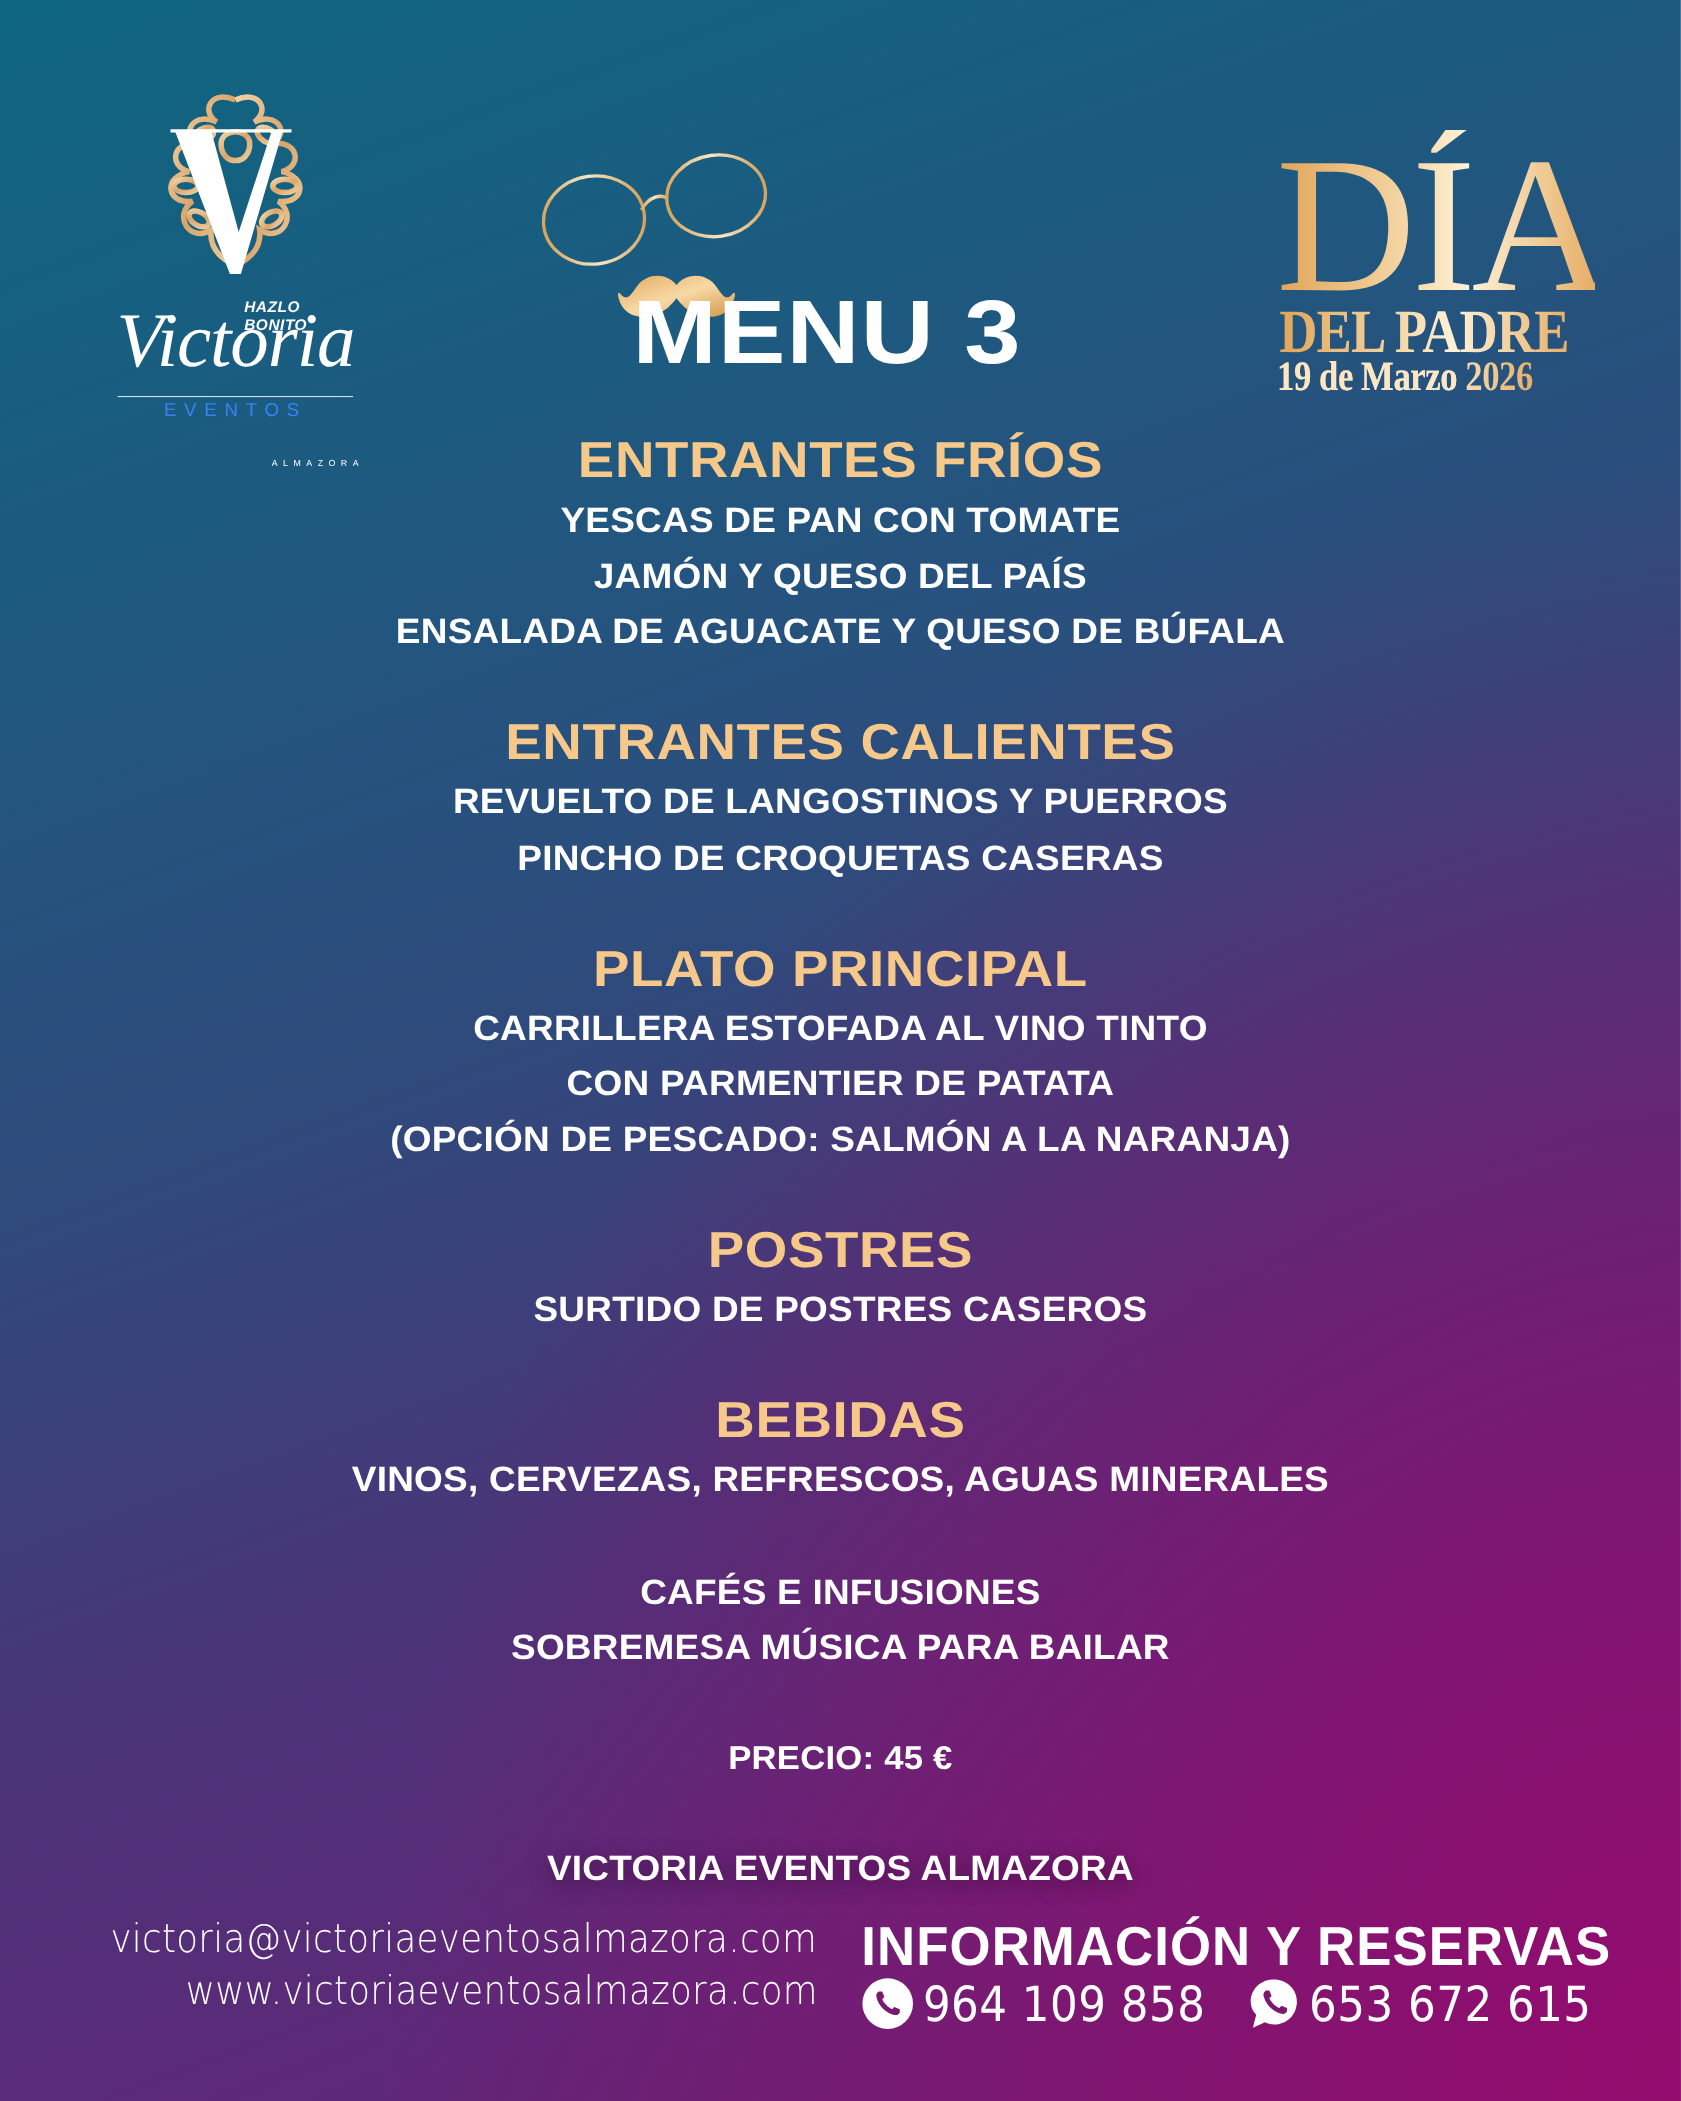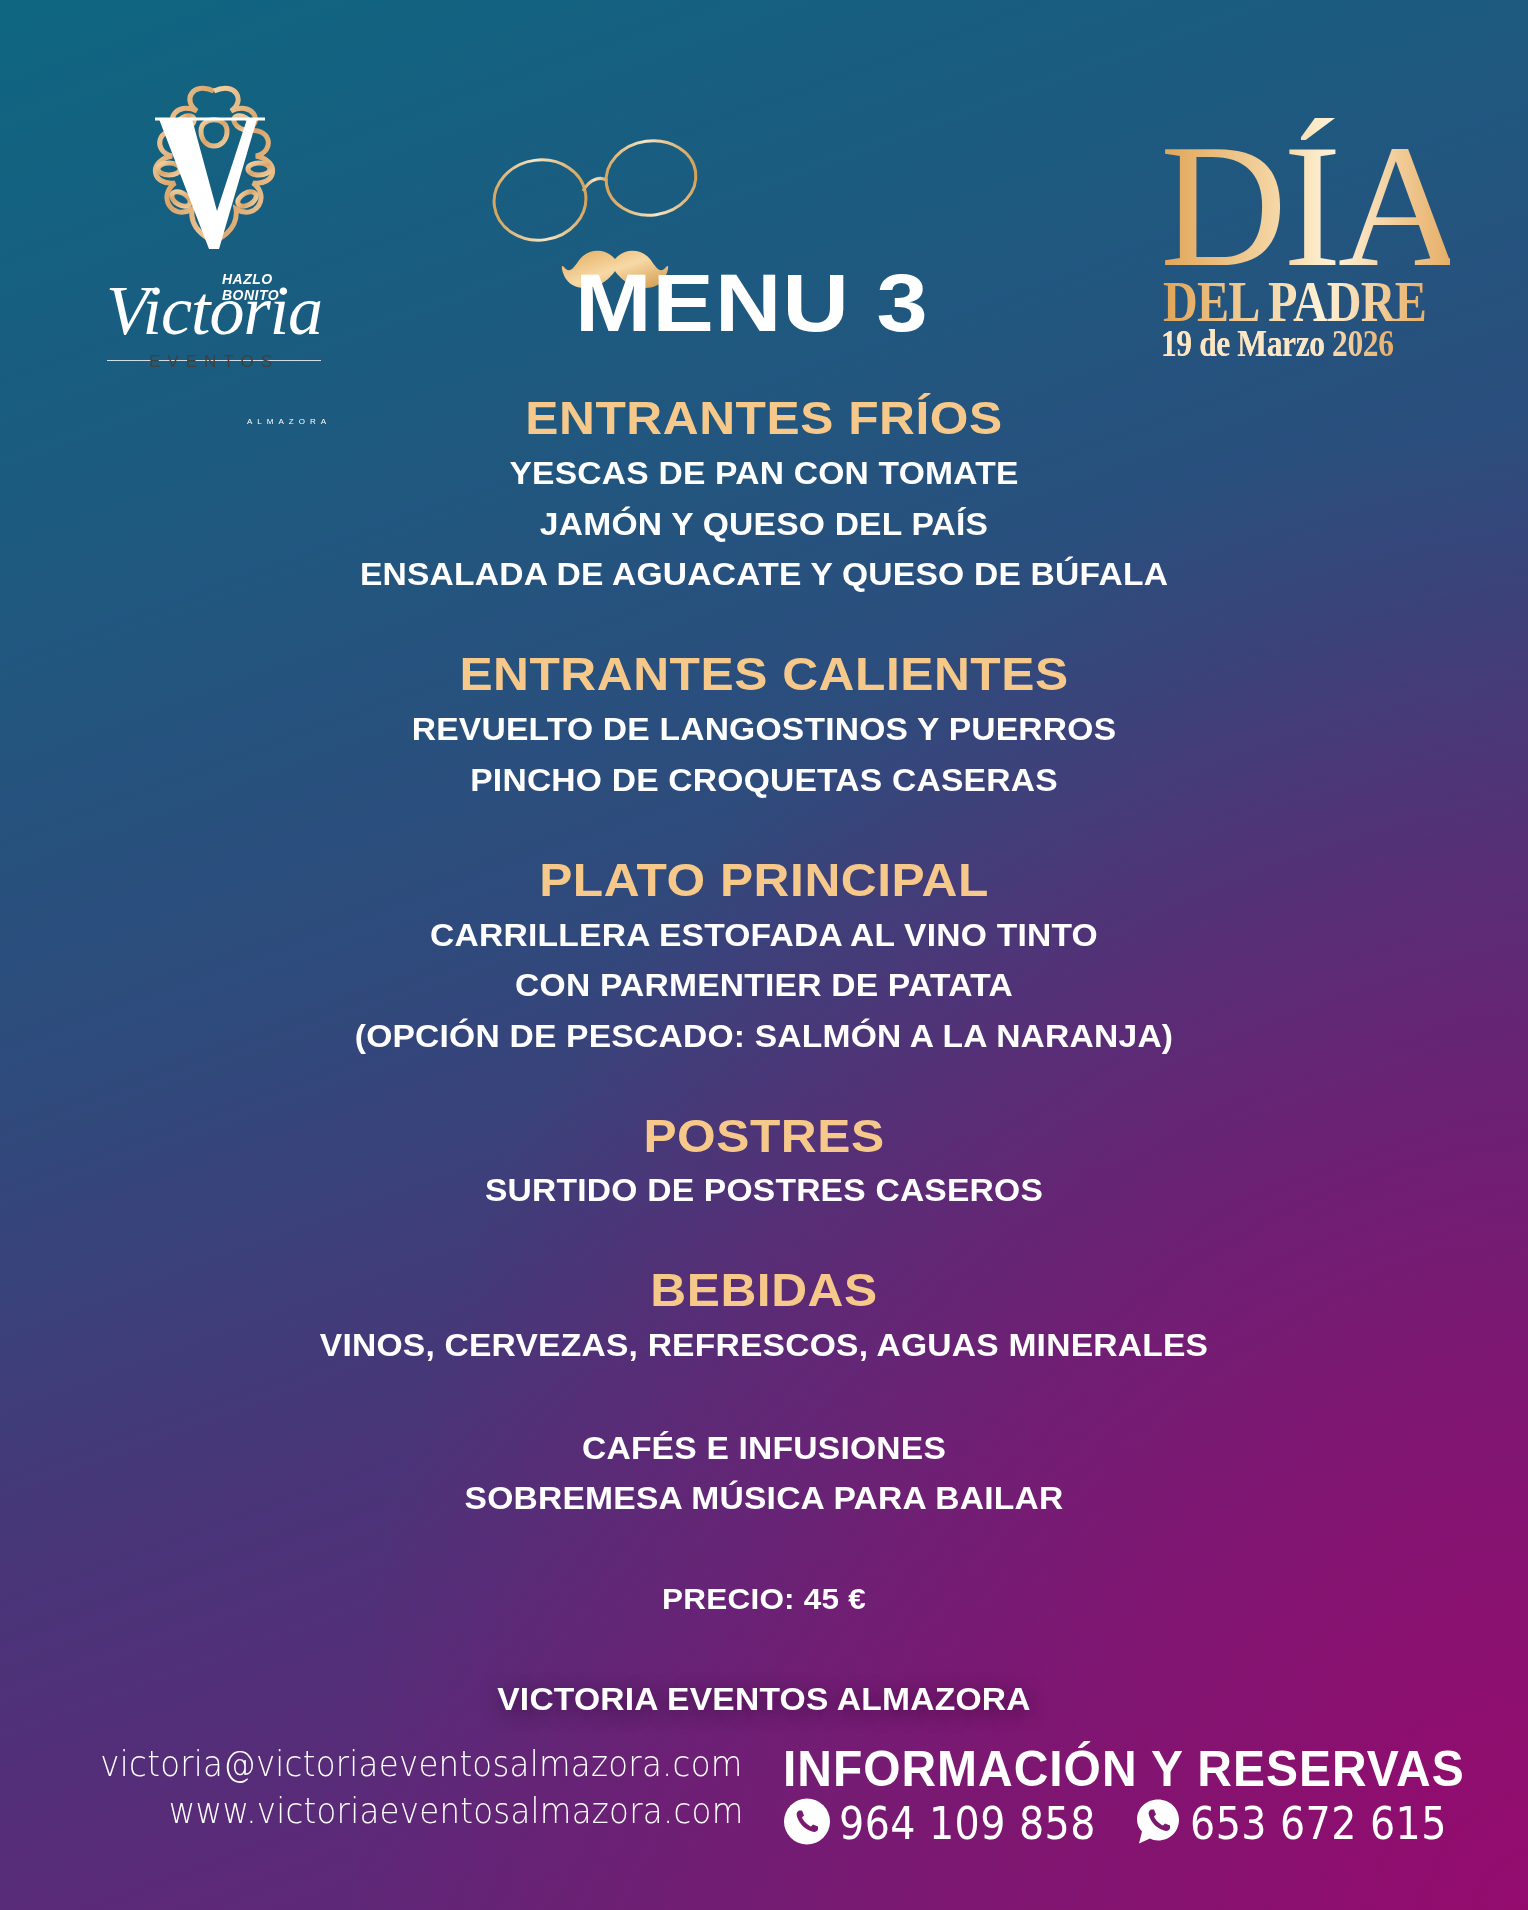--- a/index.html
+++ b/index.html
@@ -32,22 +32,22 @@
     position: absolute; left: 0; top: 205px; width: 234px; text-align: center;
     font-family: "Liberation Serif", "DejaVu Serif", serif; font-style: italic;
     color: #fff; font-size: 70px; line-height: 70px; letter-spacing: -1px;
   }
   .logo-tag {
     position: absolute; left: 125px; top: 200px; color: #fff;
     font-size: 14px; font-weight: 700; font-style: italic; letter-spacing: 0.5px;
   }
   .logo-rule { position: absolute; left: 10px; top: 289px; width: 214px; height: 1px; background: rgba(255,255,255,0.8); }
   .logo-eventos {
-    position: absolute; left: 0; top: 281px; width: 234px; text-align: center;
-    color: #404040; font-size: 17px; letter-spacing: 7px;
+    position: absolute; left: 0; top: 292px; width: 234px; text-align: center;
+    color: #3b82f6; font-size: 17px; letter-spacing: 7px;
   }
   .logo-almazora {
     position: absolute; left: 0; top: 322px; width: 234px; text-align: right;
     color: #fff; font-size: 8px; letter-spacing: 5px; margin-top: 24px;
   }
   .menu-title {
     left: 575px; top: 262px; color: #fff; font-weight: 700; font-size: 82px;
     letter-spacing: 1px; line-height: 82px; white-space: nowrap;
     transform: scaleX(1.12); transform-origin: left center;
   }

